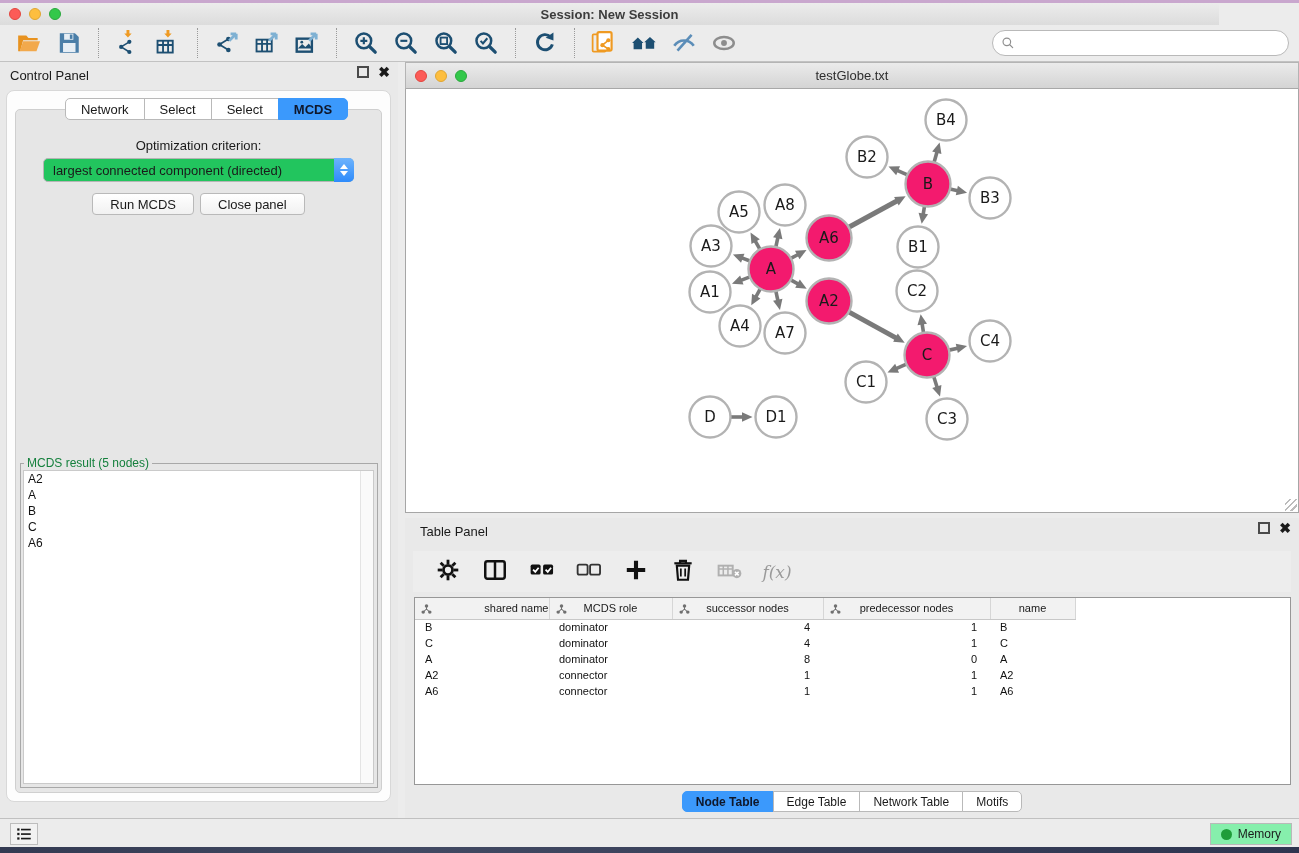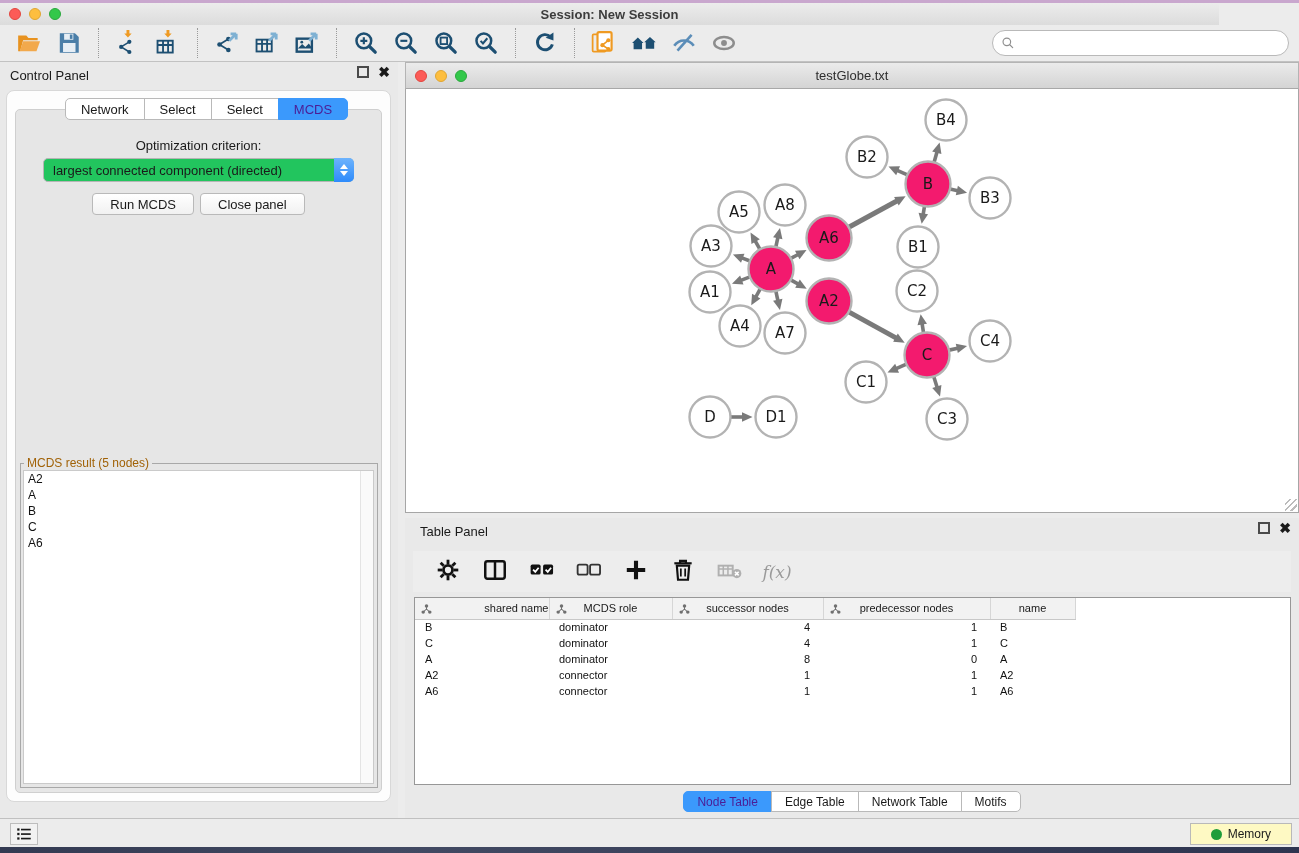--- a/index.html
+++ b/index.html
@@ -30,32 +30,32 @@
   .panel-head { position:absolute; left:0; top:0; right:0; height:26px; display:flex; align-items:center; }
   .panel-head .ph-title { font-size:13px; color:#1a1a1a; padding-left:10px; }
   .panel-head .ph-icons { position:absolute; right:8px; top:4px; display:flex; gap:9px; align-items:center; }
   .ph-float { width:12px; height:12px; border:2px solid #4a4a4a; background:transparent; }
   .ph-close { font-size:14px; color:#1a1a1a; font-weight:bold; line-height:12px; }
   #cp-body { position:absolute; left:6px; top:28px; width:385px; height:774px; max-height:712px; background:#fdfdfd; border:1px solid #d8d8d8; border-radius:8px; }
   #cp-tabs { position:absolute; left:16px; right:0; top:7px; display:flex; justify-content:center; z-index:3; }
   .seg-tab { height:22px; padding:0 15px; background:#fff; border:1px solid #b9b9b9; margin-left:-1px; font-size:13px; color:#1a1a1a; display:flex; align-items:center; }
   .seg-tab:first-child { border-radius:5px 0 0 5px; margin-left:0; }
   .seg-tab:last-child { border-radius:0 5px 5px 0; }
-  .seg-tab.active { background:#3b99fc; border-color:#3b99fc; color:#4c1d95; }
+  .seg-tab.active { background:#3b99fc; border-color:#3b99fc; color:#0f172a;font-weight:bold; }
   #cp-gray { position:absolute; left:8px; right:8px; top:18px; bottom:8px; background:#e6e6e6; border:1px solid #cfcfcf; border-radius:5px; }
   #opt-label { position:absolute; left:0; right:0; top:28px; text-align:center; font-size:13px; color:#1a1a1a; }
   #opt-dropdown { position:absolute; left:27px; right:27px; top:48px; height:24px; background:#22c55e; border:1px solid #b5b5b5; border-radius:5px; display:flex; align-items:center; }
   #opt-dropdown .dd-value { flex:1; font-size:13px; padding-left:9px; color:#1a1a1a; white-space:nowrap; overflow:hidden; }
   .dd-stepper { width:20px; height:24px; margin:-1px -1px -1px 0; background:linear-gradient(#6db3fd,#2e8bfb); border-radius:0 5px 5px 0; display:flex; flex-direction:column; align-items:center; justify-content:center; gap:2px; }
   .dd-up { width:0; height:0; border-left:4px solid transparent; border-right:4px solid transparent; border-bottom:5px solid #fff; }
   .dd-down { width:0; height:0; border-left:4px solid transparent; border-right:4px solid transparent; border-top:5px solid #fff; }
   #cp-buttons { position:absolute; left:0; right:0; top:83px; display:flex; justify-content:center; gap:6px; }
   .cp-btn { height:22px; padding:0 17px; background:linear-gradient(#ffffff,#f1f1f1); border:1px solid #b9b9b9; border-radius:4px; font-size:13px; color:#1a1a1a; font-family:"Liberation Sans",sans-serif; }
   #result-fieldset { position:absolute; left:4px; right:3px; top:346px; bottom:4px; border:1px solid #a8a8a8; }
-  #result-fieldset legend { font-size:12px; color:#a16207; margin-left:3px; padding:0 3px; }
+  #result-fieldset legend { font-size:12px; color:#15803d; margin-left:3px; padding:0 3px; }
   #result-list { position:absolute; left:2px; right:3px; top:0px; bottom:3px; background:#fff; border:1px solid #cacaca; overflow:hidden; }
   .result-item { font-size:12px; line-height:16px; padding-left:4px; color:#111; }
   .rl-scroll { position:absolute; right:0; top:0; bottom:0; width:13px; background:#fafafa; border-left:1px solid #e4e4e4; }
 
   
   #network-window { left:405px; top:62px; width:894px; height:451px; }
   #nw-titlebar { position:absolute; left:0; top:0; right:0; height:27px; background:linear-gradient(#ebebeb,#d4d4d4); border:1px solid #b4b4b4; border-bottom:1px solid #a8a8a8; display:flex; align-items:center; }
   #nw-titlebar .title { position:absolute; left:0; right:0; text-align:center; font-size:13px; color:#2e2e2e; }
   #nw-canvas { position:absolute; left:0; top:27px; right:0; bottom:0; background:#fff; border:1px solid #a6a6a6; border-top:none; }
   #network-graph { position:absolute; left:0; top:0; }
@@ -74,21 +74,21 @@
   #node-table th .col-icon { position:absolute; left:6px; top:5px; }
   #node-table td { height:16px; font-size:11px; color:#111; padding:0 6px; white-space:nowrap; }
   #node-table td.al { text-align:left; padding-left:10px; }
   #node-table td.ar { text-align:right; padding-right:13px; }
   #tp-tabs { position:absolute; left:0; right:0; top:273px; display:flex; justify-content:center; }
   #tp-tabs .seg-tab { height:21px; font-size:12px; padding:0 13px; }
 
   
   #status-bar { left:0; top:818px; width:1299px; height:29px; background:#ececec; border-top:1px solid #c0c0c0; }
   #list-btn { position:absolute; left:10px; top:4px; width:28px; height:22px; background:#f2f2f2; border:1px solid #bdbdbd; display:flex; align-items:center; justify-content:center; }
-  #memory-btn { position:absolute; right:7px; top:4px; height:22px; padding:0 20px; background:#fef9c3; border:1px solid #b9b9b9; display:flex; align-items:center; gap:6px; font-size:12px; color:#1a1a1a; }
+  #memory-btn { position:absolute; right:7px; top:4px; height:22px; padding:0 10px; background:#86efac; border:1px solid #b9b9b9; display:flex; align-items:center; gap:6px; font-size:12px; color:#1a1a1a; }
   .mem-dot { width:11px; height:11px; border-radius:50%; }
   #bottom-strip { left:0; top:847px; width:1299px; height:6px; background:linear-gradient(90deg,#333a52,#424a63 30%,#39405a 60%,#2e3550); }
 </style>
 </head>
 <body>
 
 <div id="top-strip" class="abs"></div>
 
 <div id="titlebar" class="abs">
   <div class="lights">

